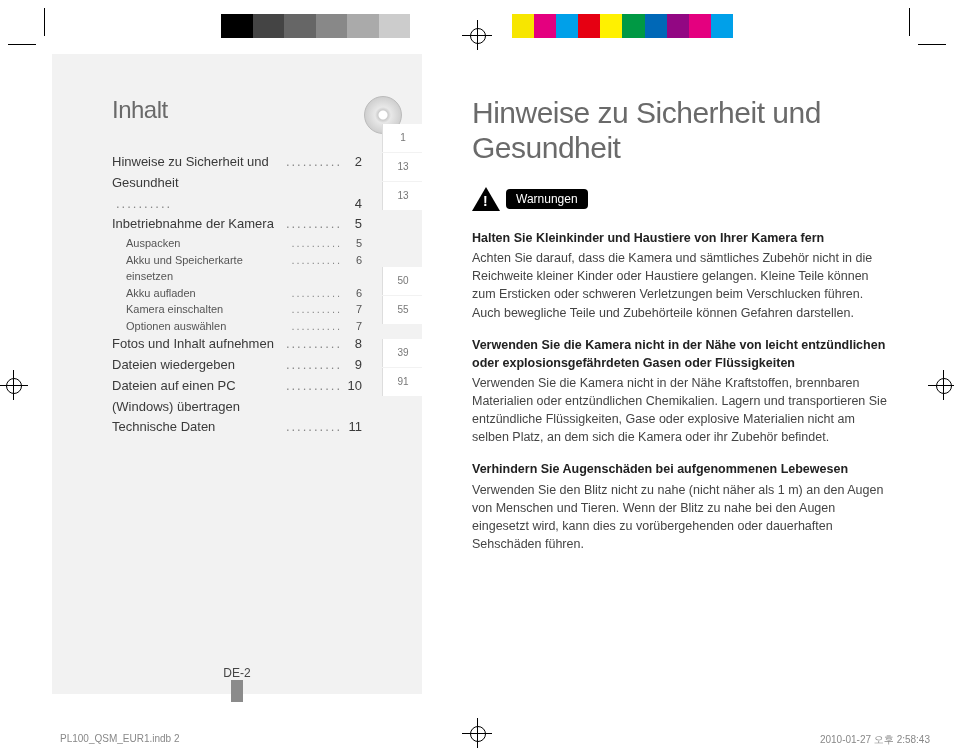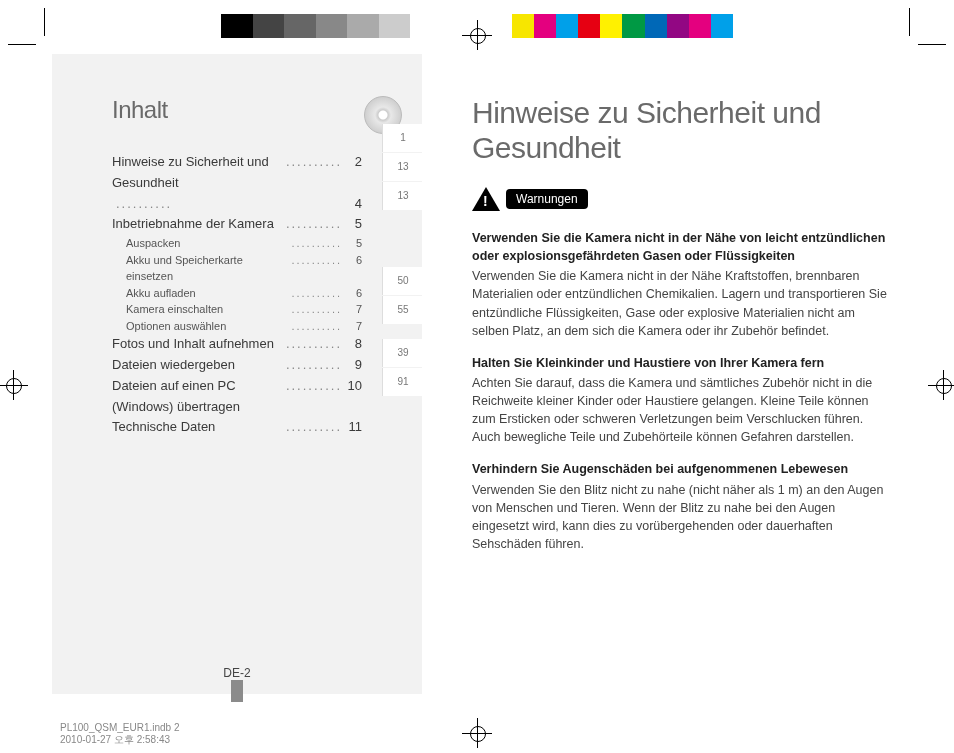--- a/index.html
+++ b/index.html
@@ -133,21 +133,21 @@
   .warnlabel {
     background:#000; color:#fff; font-size:12px; font-weight:normal;
     padding:3px 10px; border-radius:4px;
   }
   .para { font-size:12.5px; line-height:1.45; margin-bottom:14px; color:#444;}
   .para .bold { font-weight:bold; display:block; color:#222; margin-bottom:2px;}
 
   .footer {
     position:absolute; left:60px; bottom:6px; right:24px;
     display:flex; justify-content:space-between;
-    font-size:10px; color:#888;flex-direction:column;
+    font-size:10px; color:#888;
   }
 </style>
 </head>
 <body>
 
 <div class="colorbars">
   <div class="seg empty"></div>
   <div class="seg" id="cbL" style="display: flex;">
       <div style="flex: 1 1 0%; background: rgb(0, 0, 0);"></div>
       <div style="flex: 1 1 0%; background: rgb(68, 68, 68);"></div>
@@ -285,26 +285,26 @@
 
   <div class="rightcol">
     <h1 class="h-right-title">Hinweise zu Sicherheit und Gesundheit</h1>
 
     <div class="warnbox">
       <div class="warnicon"></div>
       <div class="warnlabel">Warnungen</div>
     </div>
 
     <div class="para">
+      <span class="bold">Halten Sie Kleinkinder und Haustiere von Ihrer Kamera fern</span>
+      <span>Achten Sie darauf, dass die Kamera und sämtliches Zubehör nicht in die Reichweite kleiner Kinder oder Haustiere gelangen. Kleine Teile können zum Ersticken oder schweren Verletzungen beim Verschlucken führen. Auch bewegliche Teile und Zubehörteile können Gefahren darstellen.</span>
+    </div>
+    <div class="para">
       <span class="bold">Verwenden Sie die Kamera nicht in der Nähe von leicht entzündlichen oder explosionsgefährdeten Gasen oder Flüssigkeiten</span>
       <span>Verwenden Sie die Kamera nicht in der Nähe Kraftstoffen, brennbaren Materialien oder entzündlichen Chemikalien. Lagern und transportieren Sie entzündliche Flüssigkeiten, Gase oder explosive Materialien nicht am selben Platz, an dem sich die Kamera oder ihr Zubehör befindet.</span>
-    </div>
-    <div class="para">
-      <span class="bold">Halten Sie Kleinkinder und Haustiere von Ihrer Kamera fern</span>
-      <span>Achten Sie darauf, dass die Kamera und sämtliches Zubehör nicht in die Reichweite kleiner Kinder oder Haustiere gelangen. Kleine Teile können zum Ersticken oder schweren Verletzungen beim Verschlucken führen. Auch bewegliche Teile und Zubehörteile können Gefahren darstellen.</span>
     </div>
     <div class="para">
       <span class="bold">Verhindern Sie Augenschäden bei aufgenommenen Lebewesen</span>
       <span>Verwenden Sie den Blitz nicht zu nahe (nicht näher als 1 m) an den Augen von Menschen und Tieren. Wenn der Blitz zu nahe bei den Augen eingesetzt wird, kann dies zu vorübergehenden oder dauerhaften Sehschäden führen.</span>
     </div>
   </div>
 
 </div>
 
 <div class="footer">

